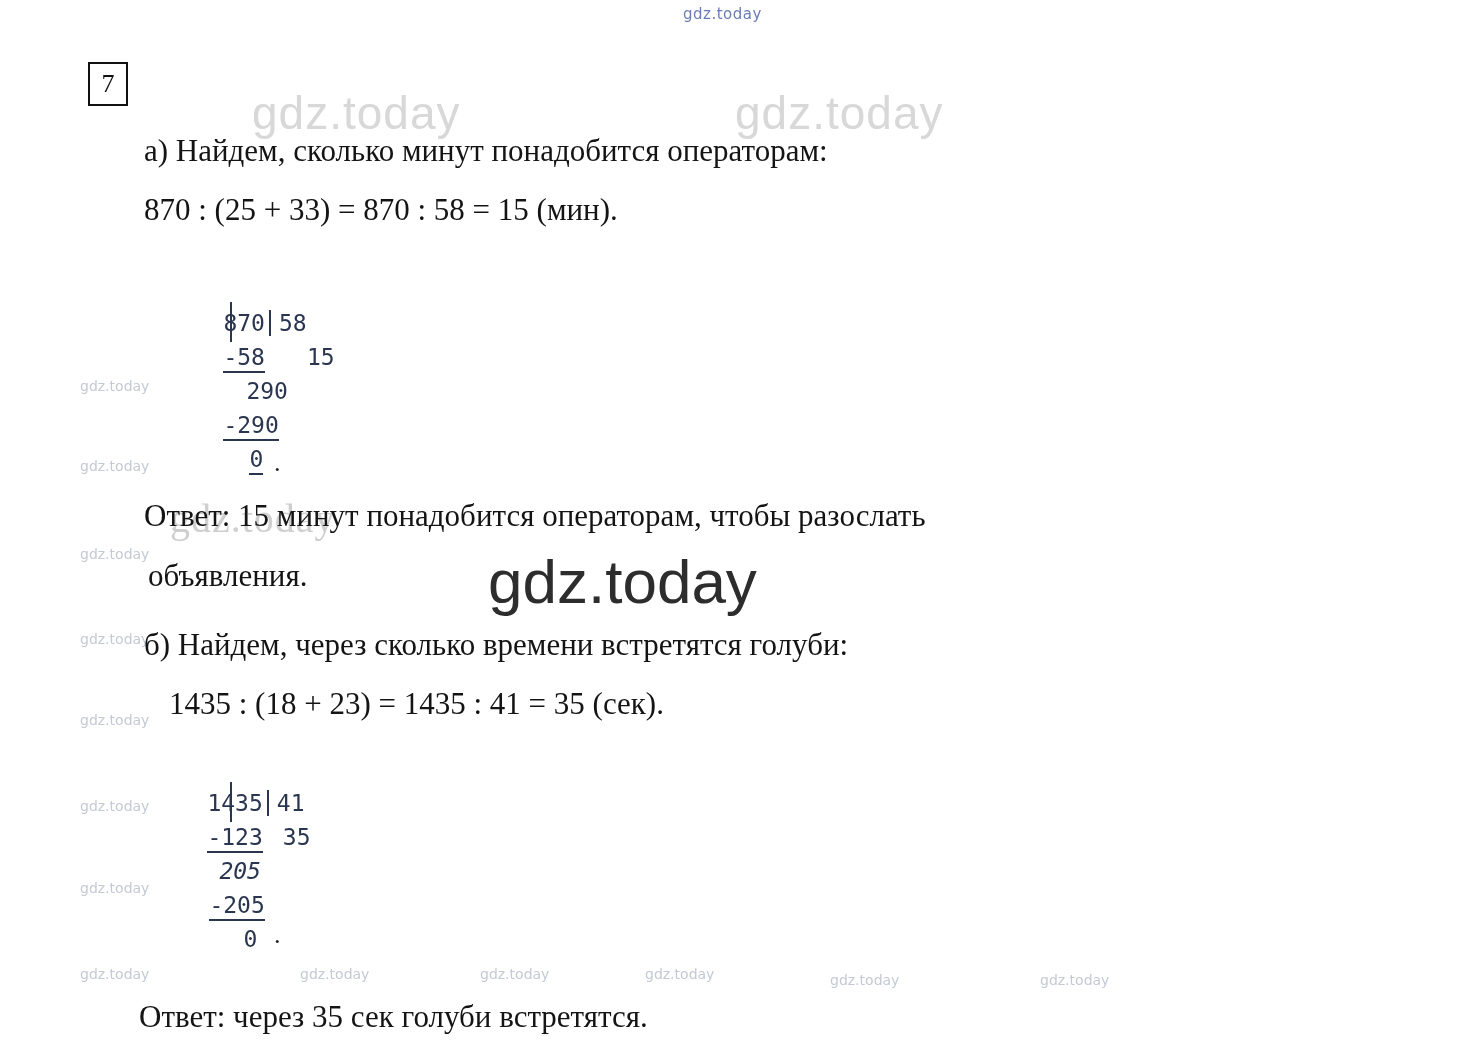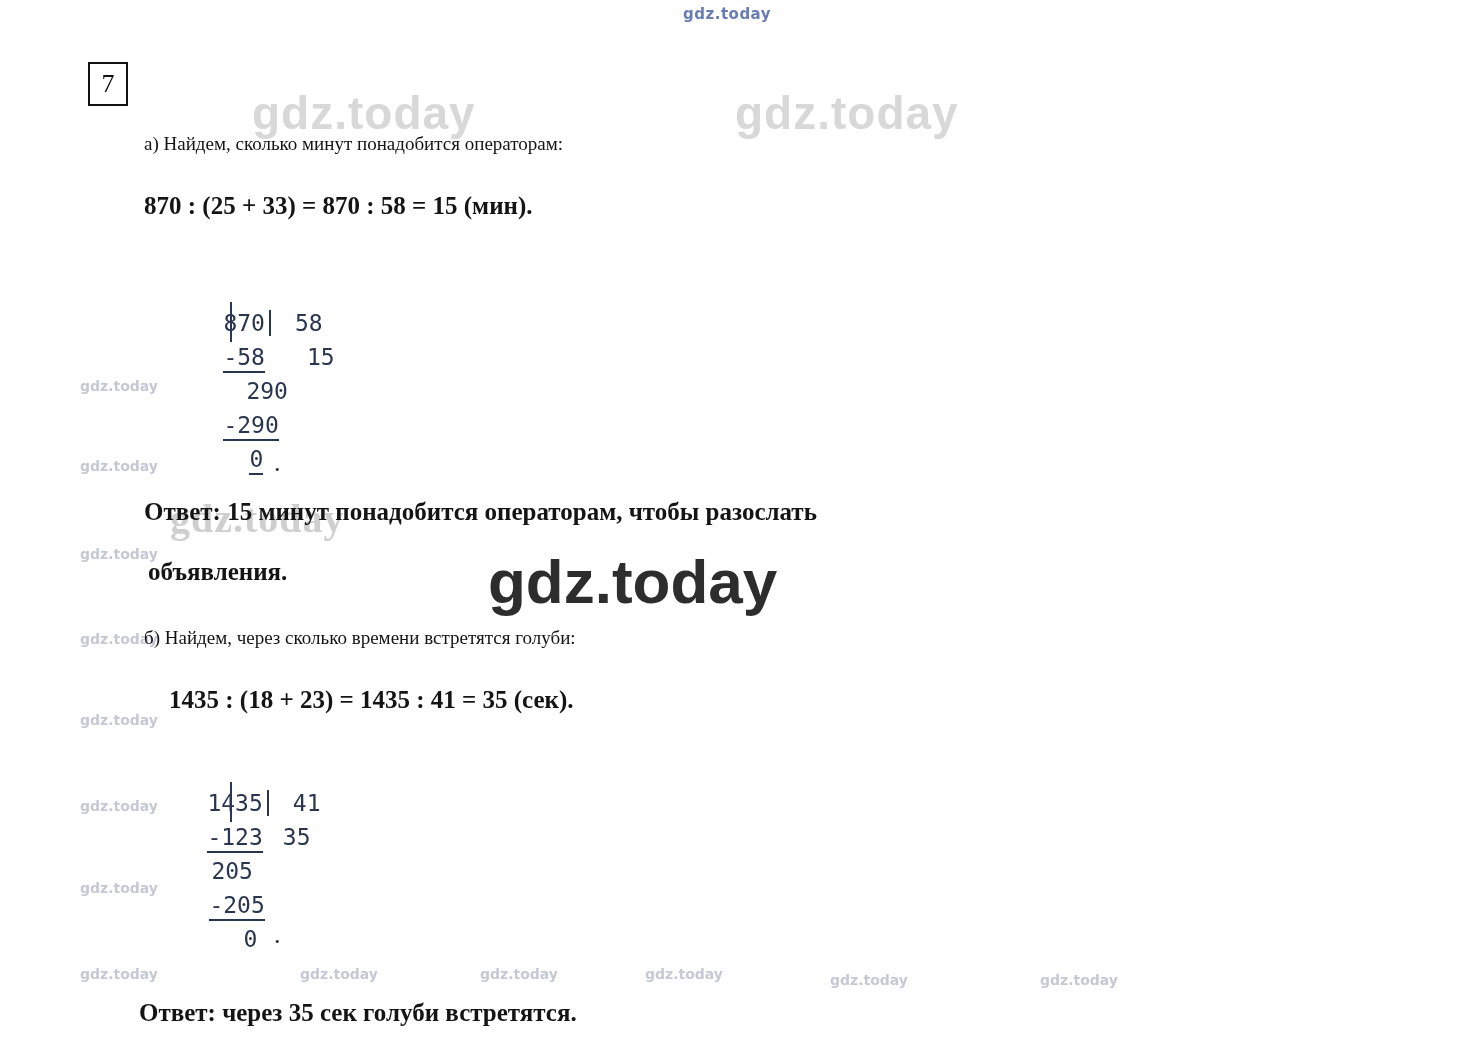--- a/index.html
+++ b/index.html
@@ -17,21 +17,20 @@
   }
 
   
   .wm {
     position: absolute;
     color: #8a97b8;
     font-family: "DejaVu Sans", sans-serif;
     white-space: nowrap;
     pointer-events: none;
     user-select: none;
-    font-weight: bold;
   }
   .wm-top {
     font-size: 15px;
     color: #6a7cb5;
     letter-spacing: 0.5px;
   }
   .wm-big-light {
     font-size: 46px;
     color: #d8d8d8;
     font-family: "Liberation Sans", sans-serif;
@@ -72,22 +71,22 @@
     background: #fff;
   }
 
   
   .line {
     position: absolute;
     font-family: "Liberation Serif", serif;
     color: #141414;
     white-space: nowrap;
   }
-  .t28 { font-size: 19px; }
-  .t30 { font-size: 25px; font-weight: bold; }
+  .t28 { font-size: 31px; }
+  .t30 { font-size: 31px; }
 
   
   .division {
     position: absolute;
     font-family: "DejaVu Sans Mono", monospace;
     font-size: 23px;
     color: #2a3550;
     line-height: 34px;
   }
   .division .row {
@@ -103,21 +102,20 @@
     border-bottom: 2px solid #2a3550;
     padding-bottom: 1px;
   }
   .division .vbar {
     position: absolute;
     width: 2px;
     background: #2a3550;
   }
   .division .quot {
     padding-left: 8px;
-    margin-left: 16px;
   }
   .dot {
     position: absolute;
     font-size: 26px;
     color: #222;
     font-family: "Liberation Serif", serif;
   }
 </style>
 </head>
 <body>
@@ -182,21 +180,21 @@
 <div class="line t30" style="left:131px; top:686px;margin-left:38px;">1435 : (18 + 23) = 1435 : 41 = 35 (сек).</div>
 
 <div class="division" style="left:152px; top:752px;">
   <div class="row dividend-row">
     <span class="num">1435</span><span class="quot">41</span>
   </div>
   <div class="row">
     <span class="sub">-123</span><span class="quot" style="margin-left:12px;">35</span>
   </div>
   <div class="row">
-    <span style="margin-left:4px;">205</span>
+    <span style="margin-left:12px;font-style:italic;">205</span>
   </div>
   <div class="row">
     <span class="sub" style="margin-left:2px;">-205</span>
   </div>
   <div class="row">
     <span style="margin-left:36px;">0</span>
   </div>
   <div class="vbar" style="left:78px; top:30px; height:40px;"></div>
 </div>
 

